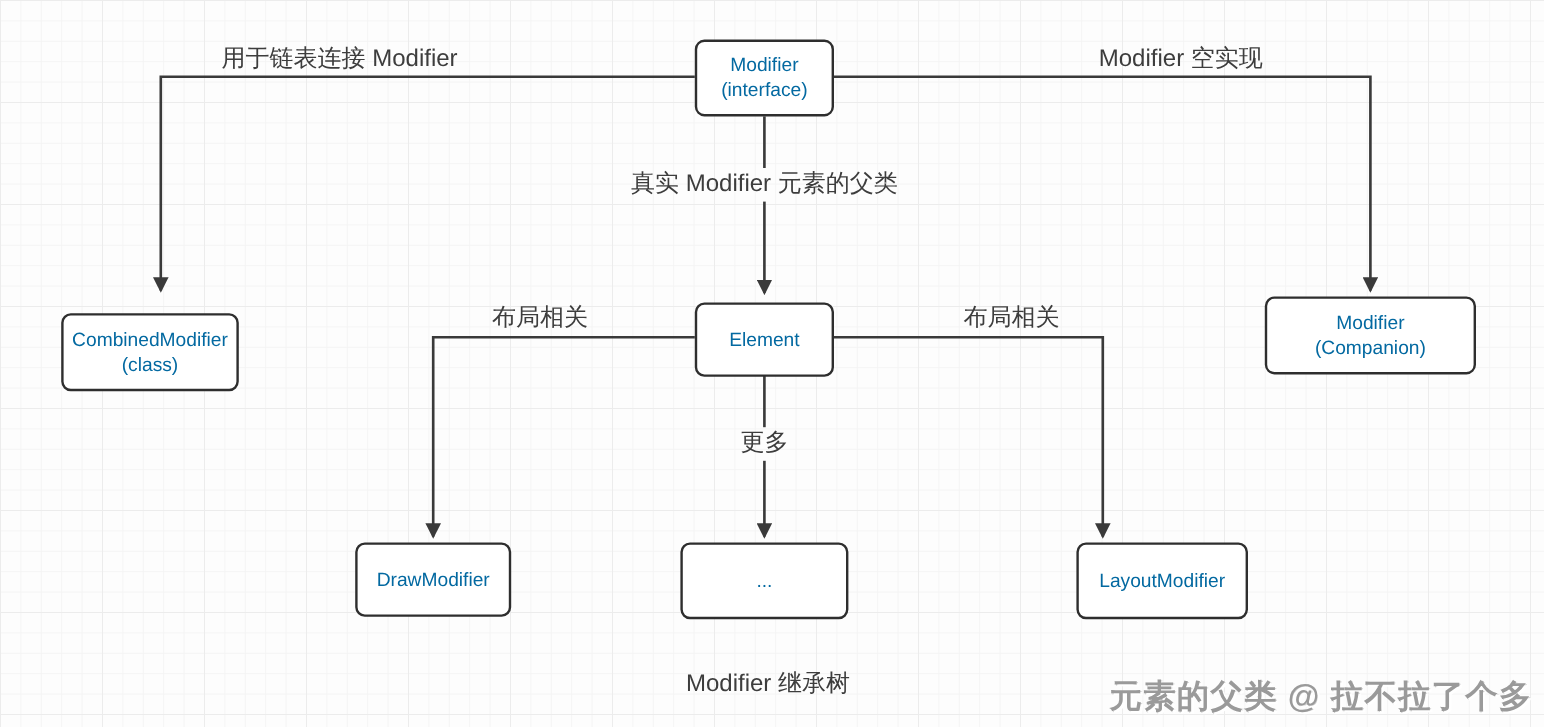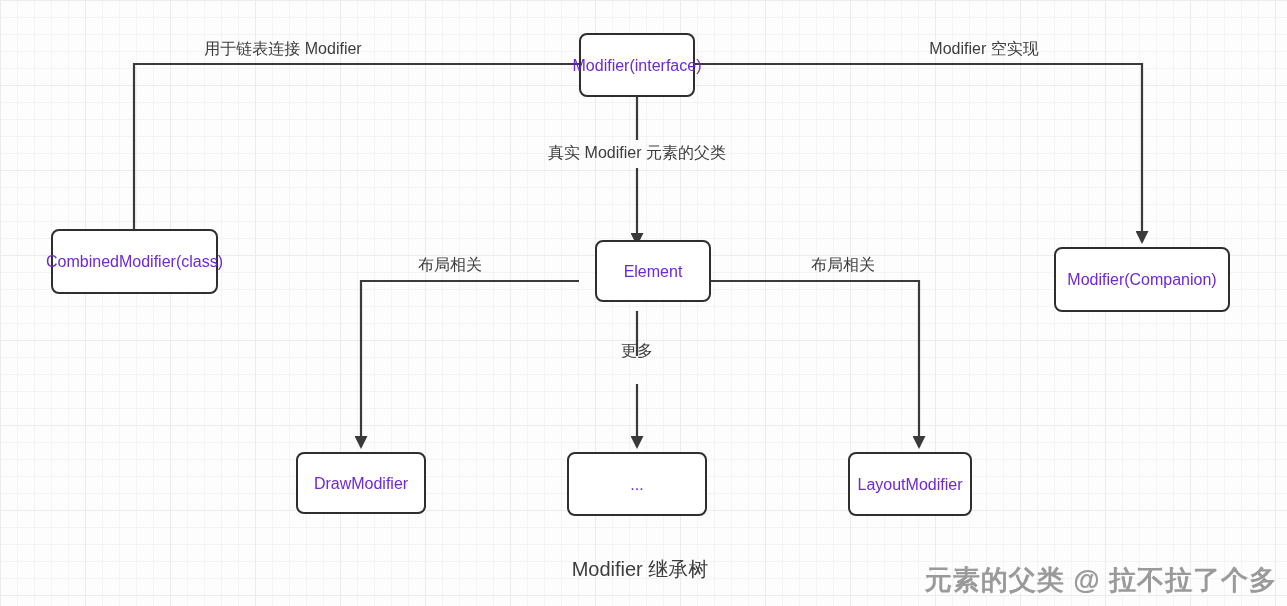--- a/index.html
+++ b/index.html
@@ -34,33 +34,34 @@
     stroke: #3a3a3a;
     stroke-width: 2.2;
   }
   .node {
     position: absolute;
     box-sizing: border-box;
     background: #ffffff;
     border: 2.5px solid #2e2e2e;
     border-radius: 8px;
     display: flex;
+    flex-direction: column;
     align-items: center;
     justify-content: center;
     text-align: center;
-    color: #6d28d9;
+    color: #0369a1;
     font-size: 16px;
     line-height: 21px;
   }
   .edge-label {
     position: absolute;
     transform: translateX(-50%);
     white-space: nowrap;
     color: #3d3d3d;
-    font-size: 16px;
+    font-size: 20px;
     line-height: 20px;
   }
   .caption {
     position: absolute;
     transform: translateX(-50%);
     white-space: nowrap;
     color: #3d3d3d;
     font-size: 20px;
   }
   .watermark {
@@ -100,55 +101,55 @@
     <path class="edge" d="M637,384 L637,447" marker-end="url(#arrow)"></path>
 
     <path class="edge" d="M695,281 L919,281 L919,447" marker-end="url(#arrow)"></path>
   </svg>
 
   <div class="node" style="left:579px; top:33px; width:116px; height:64px;">
     <span>Modifier</span>
     <span>(interface)</span>
   </div>
 
-  <div class="node" style="left:51px; top:229px; width:167px; height:65px;align-items:center;">
+  <div class="node" style="left:51px; top:261px; width:148px; height:65px;align-items:center;">
     <span>CombinedModifier</span>
     <span>(class)</span>
   </div>
 
   <div class="node" style="left:1054px; top:247px; width:176px; height:65px;">
     <span>Modifier</span>
     <span>(Companion)</span>
   </div>
 
-  <div class="node" style="left:579px; top:240px; width:116px; height:62px;margin-left:16px;">
+  <div class="node" style="left:579px; top:252px; width:116px; height:62px;">
     <span>Element</span>
   </div>
 
   <div class="node" style="left:296px; top:452px; width:130px; height:62px;">
     <span>DrawModifier</span>
   </div>
 
   <div class="node" style="left:567px; top:452px; width:140px; height:64px;">
     <span>...</span>
   </div>
 
-  <div class="node" style="left:848px; top:452px; width:124px; height:64px;">
+  <div class="node" style="left:897px; top:452px; width:143px; height:64px;">
     <span>LayoutModifier</span>
   </div>
 
   <div class="edge-label" style="left:283px; top:39px;">用于链表连接 Modifier</div>
 
   <div class="edge-label" style="left:984px; top:39px;">Modifier 空实现</div>
 
   <div class="edge-label" style="left:637px; top:143px;">真实 Modifier 元素的父类</div>
 
   <div class="edge-label" style="left:450px; top:255px;">布局相关</div>
 
   <div class="edge-label" style="left:843px; top:255px;text-align:right;">布局相关</div>
 
-  <div class="edge-label" style="left:637px; top:341px;">更多</div>
+  <div class="edge-label" style="left:637px; top:359px;">更多</div>
 
   <div class="caption" style="left:640px; top:556px;">Modifier 继承树</div>
 
   <div class="watermark">元素的父类 @ 拉不拉了个多</div>
 
 </div>
 
 </body></html>

